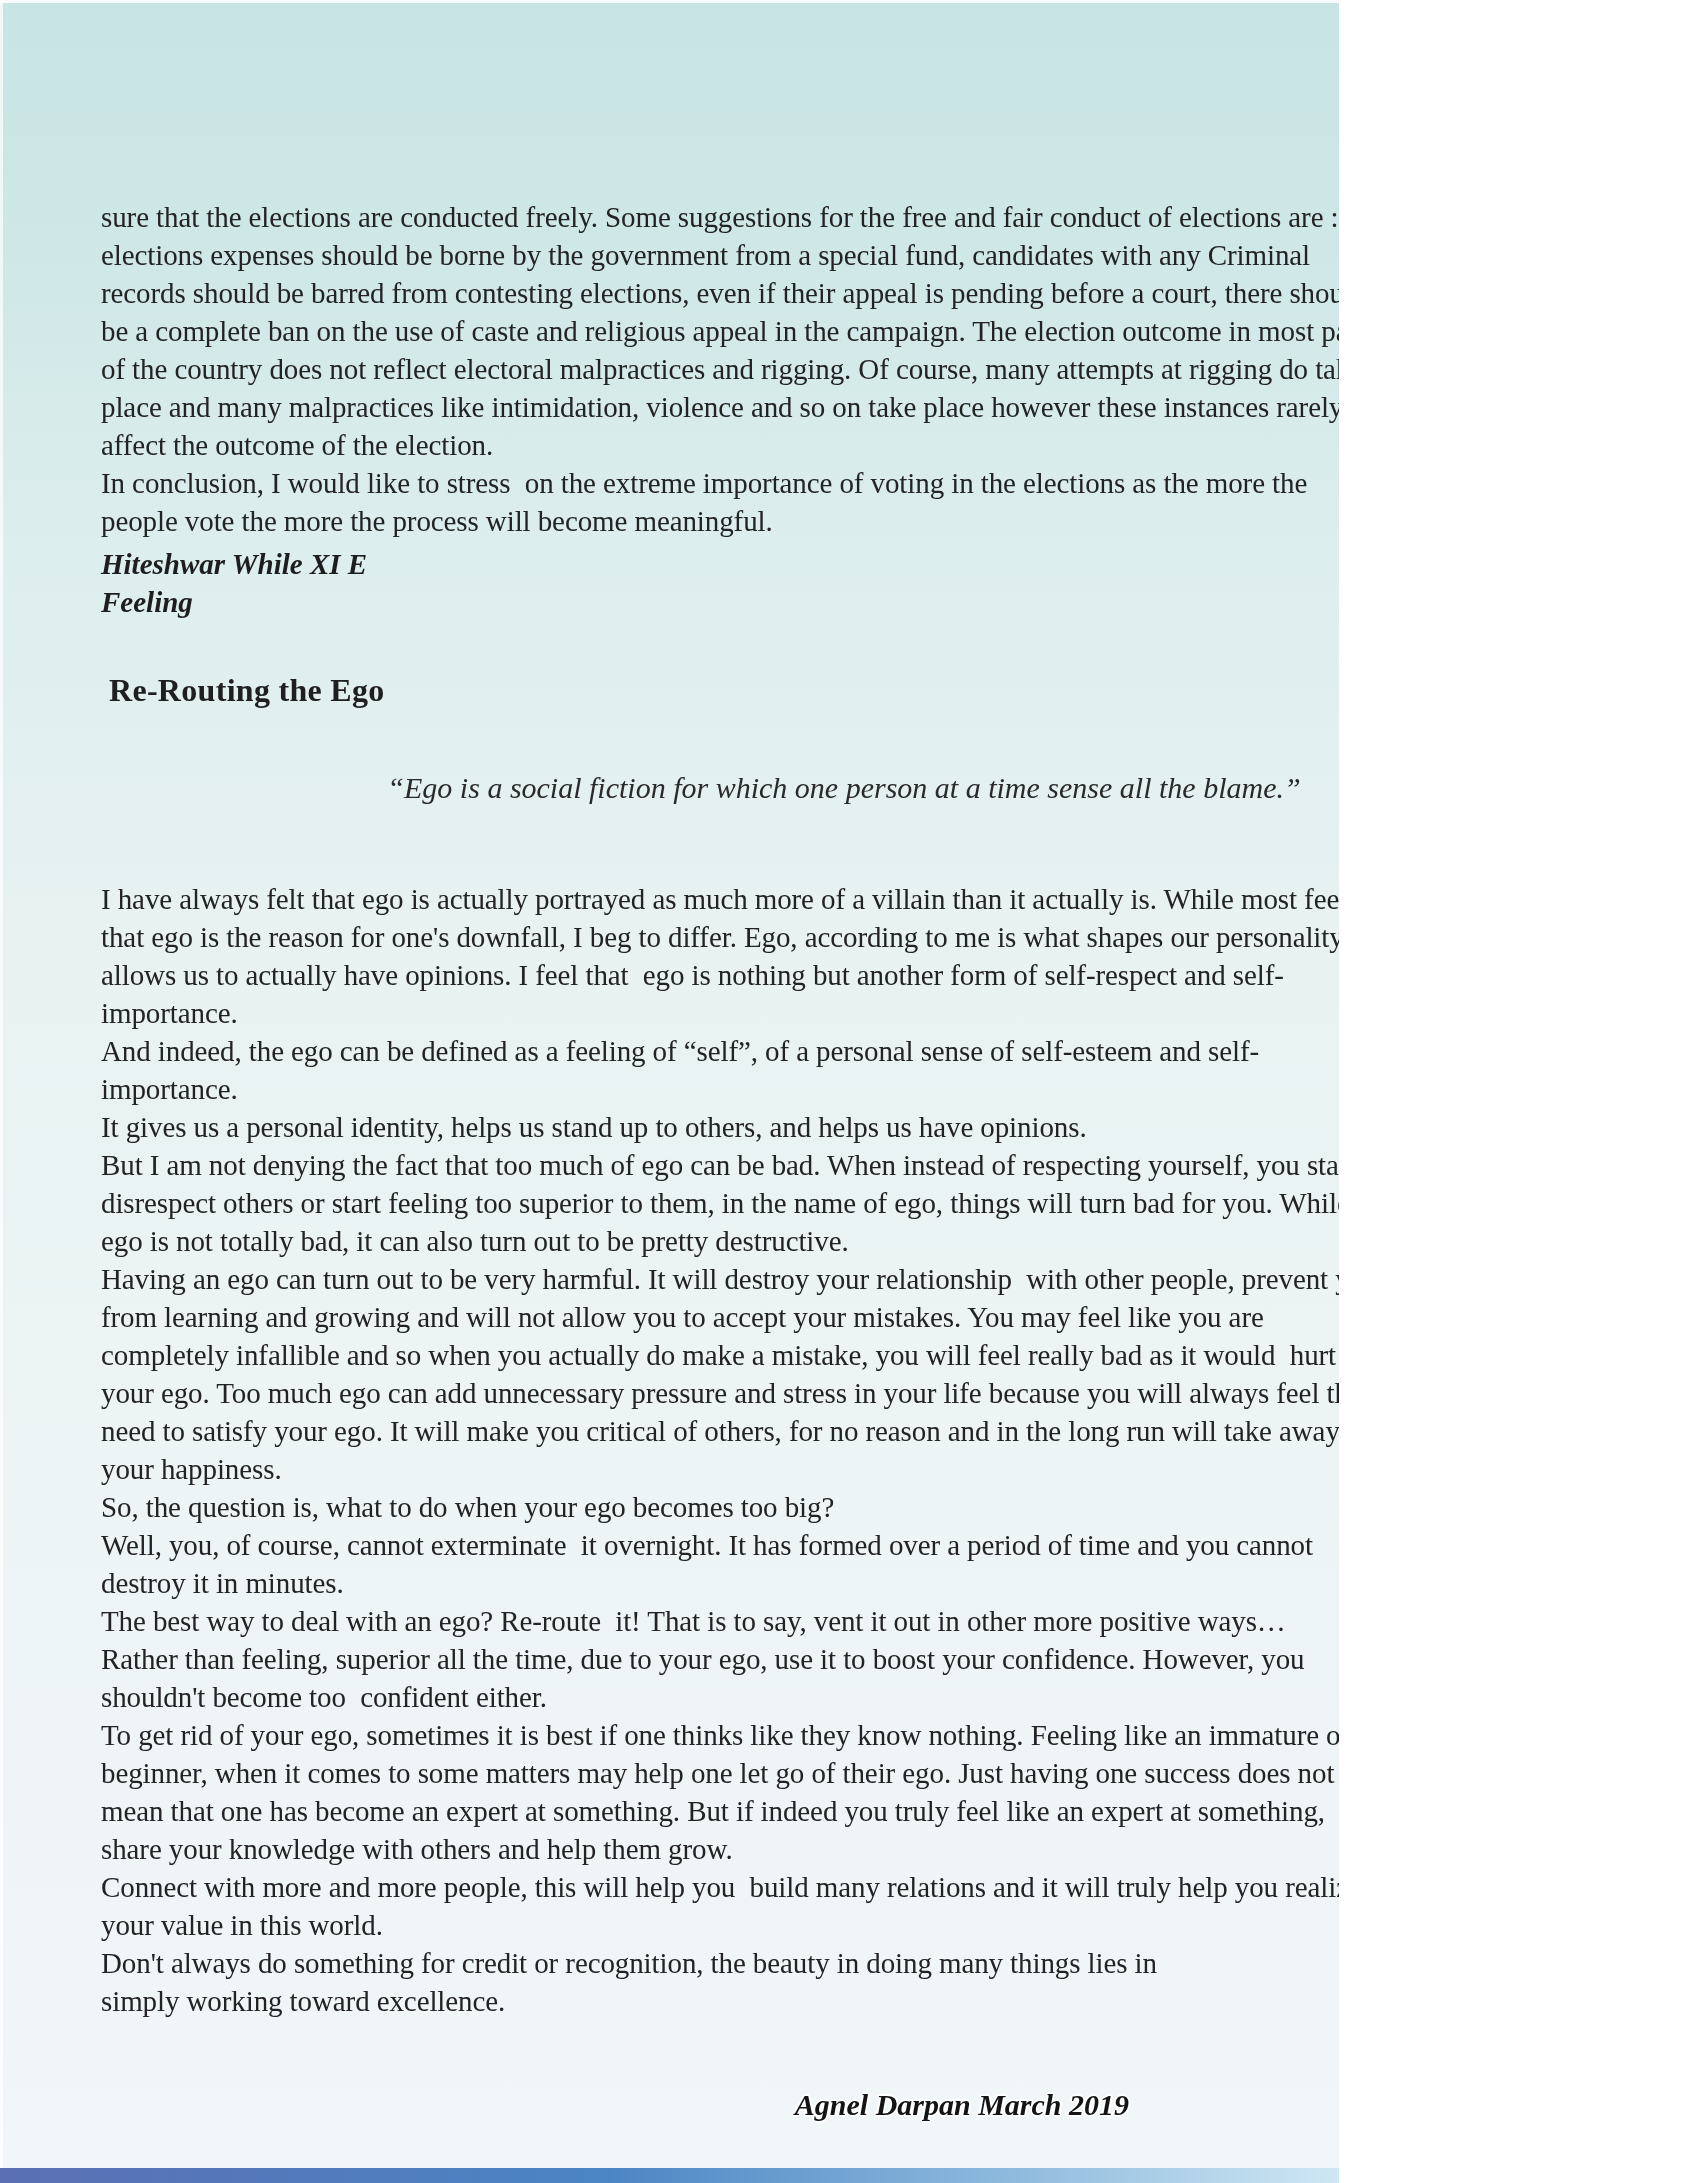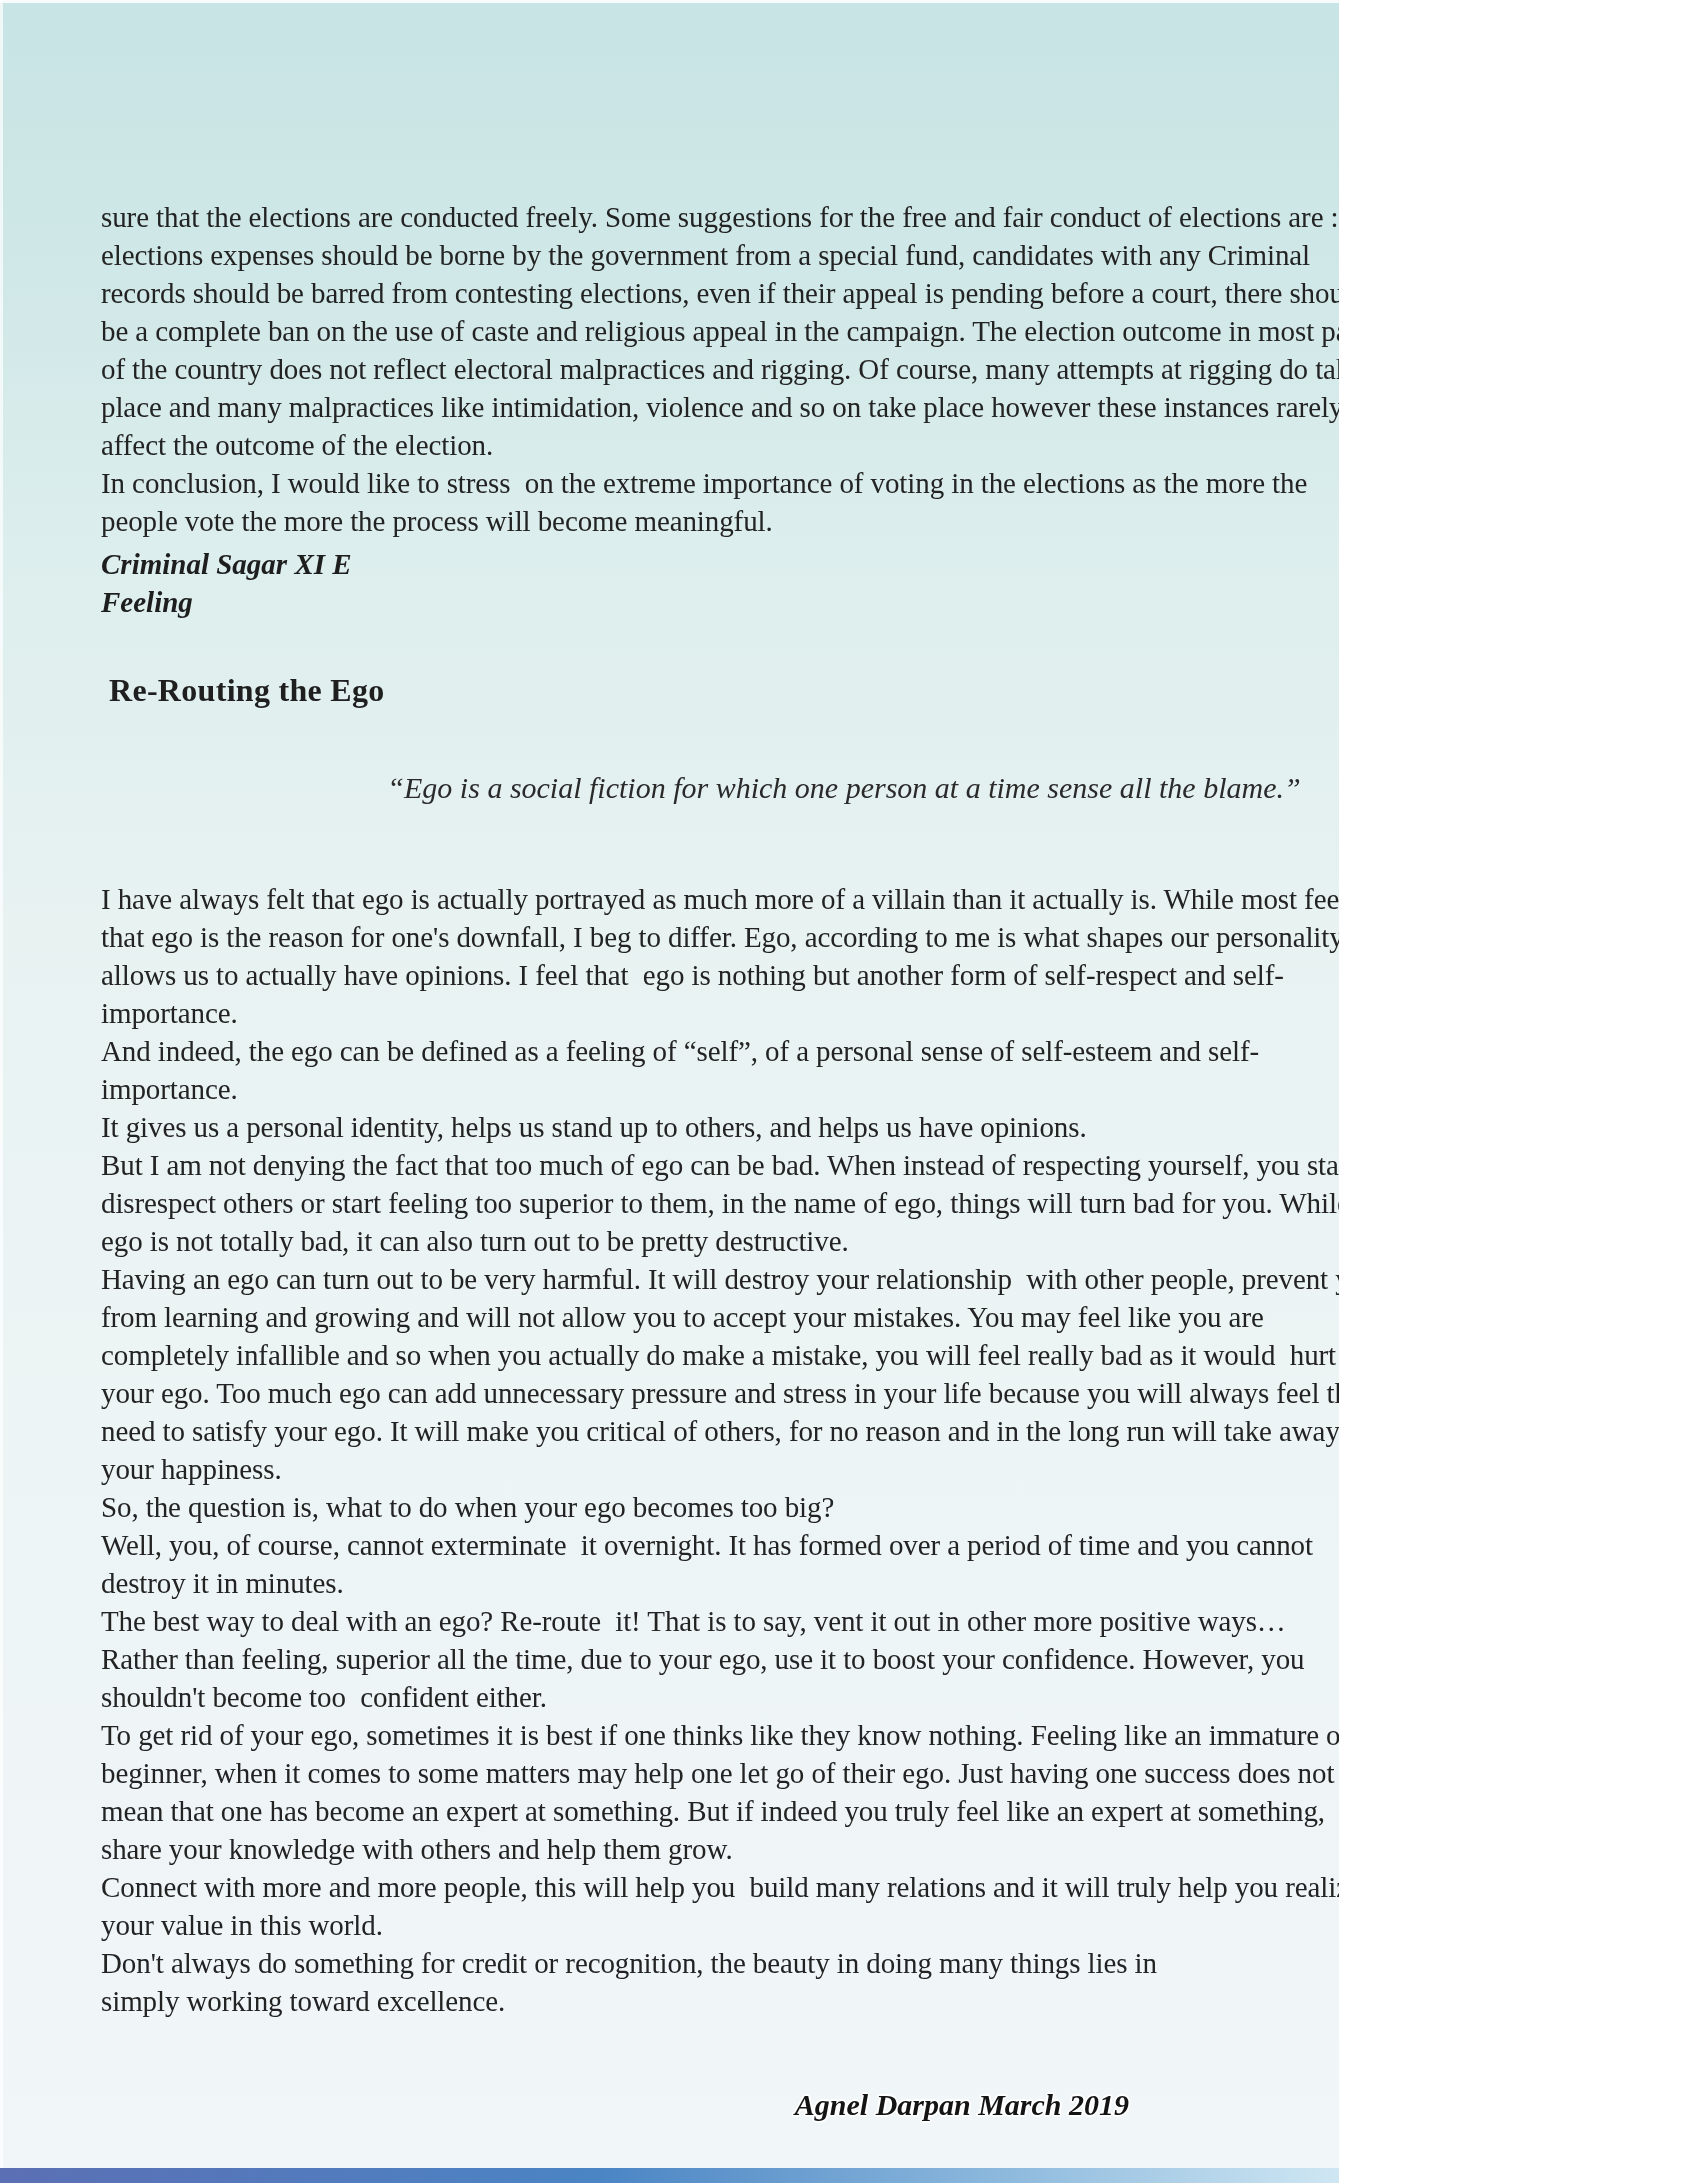--- a/index.html
+++ b/index.html
@@ -58,21 +58,21 @@
 elections expenses should be borne by the government from a special fund, candidates with any Criminal
 records should be barred from contesting elections, even if their appeal is pending before a court, there should
 be a complete ban on the use of caste and religious appeal in the campaign. The election outcome in most parts
 of the country does not reflect electoral malpractices and rigging. Of course, many attempts at rigging do take
 place and many malpractices like intimidation, violence and so on take place however these instances rarely
 affect the outcome of the election.
 In conclusion, I would like to stress  on the extreme importance of voting in the elections as the more the
 people vote the more the process will become meaningful.</div>
 
   <div class="signature">
-    <div>Criminal Sagar XI E</div>
+    <div>Hiteshwar While XI E</div>
     <div>Feeling</div>
   </div>
 
   <h1 class="title">Re-Routing the Ego</h1>
 
   <div class="quote">“Ego is a social fiction for which one person at a time sense all the blame.”</div>
 
 
   <div class="body-text para-ego">I have always felt that ego is actually portrayed as much more of a villain than it actually is. While most feel
 that ego is the reason for one's downfall, I beg to differ. Ego, according to me is what shapes our personality. It

